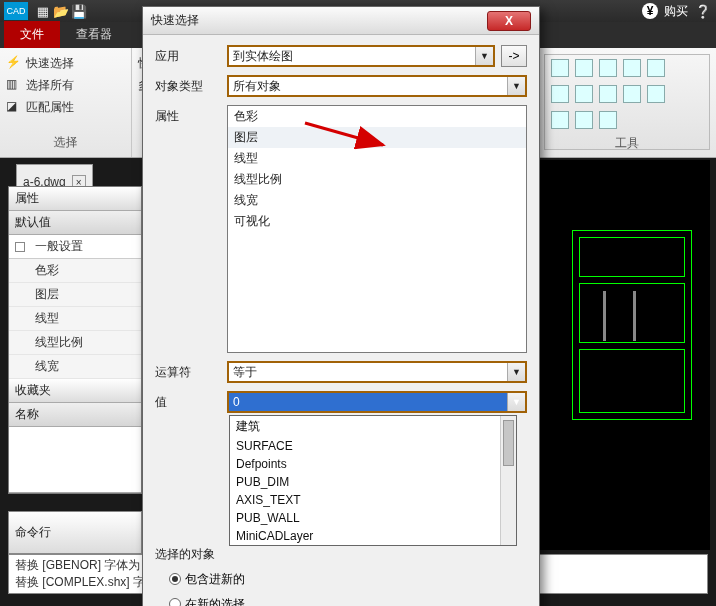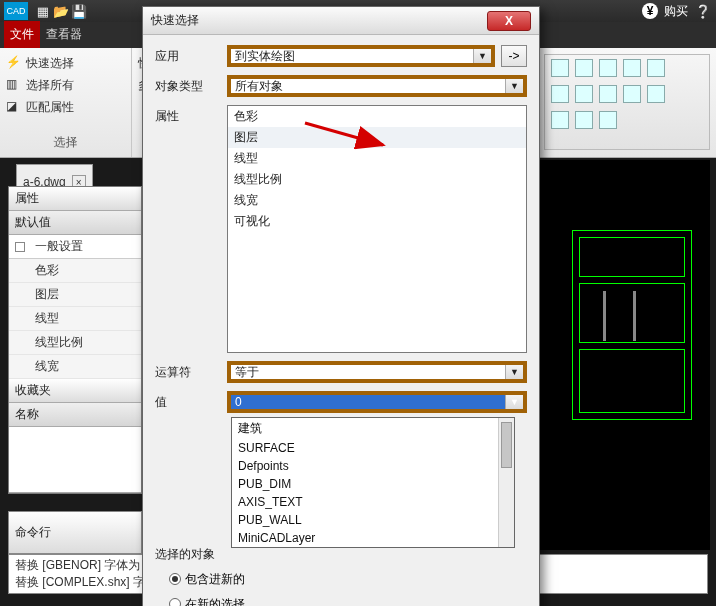--- a/index.html
+++ b/index.html
@@ -3,21 +3,21 @@
 <meta charset="utf-8">
 <style>
 *{box-sizing:border-box;margin:0;padding:0;font-family:"Microsoft YaHei","SimSun",sans-serif;font-size:12px}
 body{width:716px;height:606px;background:#1a1a1a;position:relative;overflow:hidden}
 .topbar{height:22px;background:linear-gradient(#3a3a3a,#2a2a2a);display:flex;align-items:center;padding:0 4px;color:#fff}
 .topbar .logo{width:24px;height:18px;background:#0097d6;color:#fff;font-size:9px;display:flex;align-items:center;justify-content:center;margin-right:6px}
 .topbar .tico{width:18px;text-align:center;color:#eee;font-size:13px}
 .topbar .right{margin-left:auto;display:flex;align-items:center;gap:6px}
 .topbar .yen{width:16px;height:16px;border-radius:50%;background:#fff;color:#000;display:flex;align-items:center;justify-content:center;font-weight:bold}
 .tabs{height:26px;background:#2d2d2d;display:flex;align-items:flex-end;padding:0 4px}
-.tab{padding:5px 6px;color:#ddd}
+.tab{padding:5px 16px;color:#ddd}
 .tab.active{background:#b10000;color:#fff}
 .ribbon{background:linear-gradient(#f8f8f8,#e6e6e6);border-bottom:1px solid #aaa;height:110px;display:flex}
 .ribbon .group{padding:4px 6px;border-right:1px solid #c8c8c8;display:flex;flex-direction:column}
 .ribbon .rowi{display:flex;align-items:center;gap:4px;height:22px;color:#333}
 .ribbon .rico{width:16px;height:16px;display:inline-block}
 .ribbon .glabel{text-align:center;color:#555;margin-top:auto;padding:2px 0}
 .filechip{position:absolute;left:16px;top:164px;background:#eee;border:1px solid #999;padding:10px 6px;display:flex;align-items:center;gap:6px;color:#333}
 .filechip .x{border:1px solid #999;width:14px;height:14px;display:flex;align-items:center;justify-content:center;font-size:10px}
 .proppanel{position:absolute;left:8px;top:186px;width:134px;background:#f5f5f5;border:1px solid #7a7a7a}
 .proppanel .hdr{background:linear-gradient(#fff,#dcdcdc);padding:3px 6px;border-bottom:1px solid #aaa;color:#222}
@@ -40,21 +40,21 @@
 .rtool .lbl{text-align:center;color:#555;margin-top:auto;padding:2px}
 
 .modal{position:absolute;left:142px;top:6px;width:398px;background:#f0f0f0;border:1px solid #666;box-shadow:4px 4px 10px rgba(0,0,0,.5)}
 .modal .titlebar{height:28px;background:linear-gradient(#fbfbfb,#dcdcdc);display:flex;align-items:center;padding:0 8px;border-bottom:1px solid #b8b8b8}
 .modal .titlebar .ttl{color:#222}
 .modal .titlebar .close{margin-left:auto;width:44px;height:20px;background:linear-gradient(#e57373,#c62828);border:1px solid #8b1a1a;border-radius:3px;color:#fff;display:flex;align-items:center;justify-content:center;font-weight:bold}
 .modal .body{padding:10px 12px 12px 12px}
 .frow{display:flex;align-items:flex-start;margin-bottom:8px}
 .flabel{width:72px;color:#222;padding-top:3px}
 .fctrl{flex:1;display:flex;gap:6px}
-.combo{flex:1;height:22px;border:4px solid #a16207;background:#fff;display:flex;align-items:center;padding:0 4px;position:relative;color:#222}
+.combo{flex:1;height:22px;border:2px solid #a16207;background:#fff;display:flex;align-items:center;padding:0 4px;position:relative;color:#222}
 .combo .arr{position:absolute;right:0;top:0;bottom:0;width:18px;border-left:1px solid #aaa;background:linear-gradient(#f3f3f3,#dcdcdc);display:flex;align-items:center;justify-content:center;font-size:9px}
 .gobtn{width:26px;height:22px;border:1px solid #888;background:linear-gradient(#fafafa,#e2e2e2);display:flex;align-items:center;justify-content:center}
 .listbox{flex:1;height:248px;border:1px solid #7a7a7a;background:#fff;overflow:hidden}
 .listbox .li{padding:2px 6px;color:#222}
 .listbox .li.hl{background:#eef2f6}
 .arrow{position:absolute;left:158px;top:110px;pointer-events:none}
 .valdrop{position:absolute;left:0;top:22px;right:8px;background:#fff;border:1px solid #666;z-index:5}
 .valdrop .opt{padding:2px 6px;color:#111}
 .valdrop .opt.sel{background:#2f6fd0;color:#fff}
 .valdrop .sbar{position:absolute;right:0;top:0;bottom:0;width:16px;background:#eee;border-left:1px solid #ccc}
@@ -122,20 +122,21 @@
       <span class="ic"></span>
       <span class="ic"></span>
       <span class="ic"></span>
       <span class="ic"></span>
     </div>
   <div class="r">
       <span class="ic"></span>
       <span class="ic"></span>
       <span class="ic"></span>
     </div>
+  <div class="lbl">工具</div>
 </div>
 
 <div class="filechip">
   <span>a-6.dwg</span>
   <span class="x">×</span>
 </div>
 
 <div class="proppanel">
   <div class="hdr">属性</div>
   <div class="hdr g">默认值</div>

